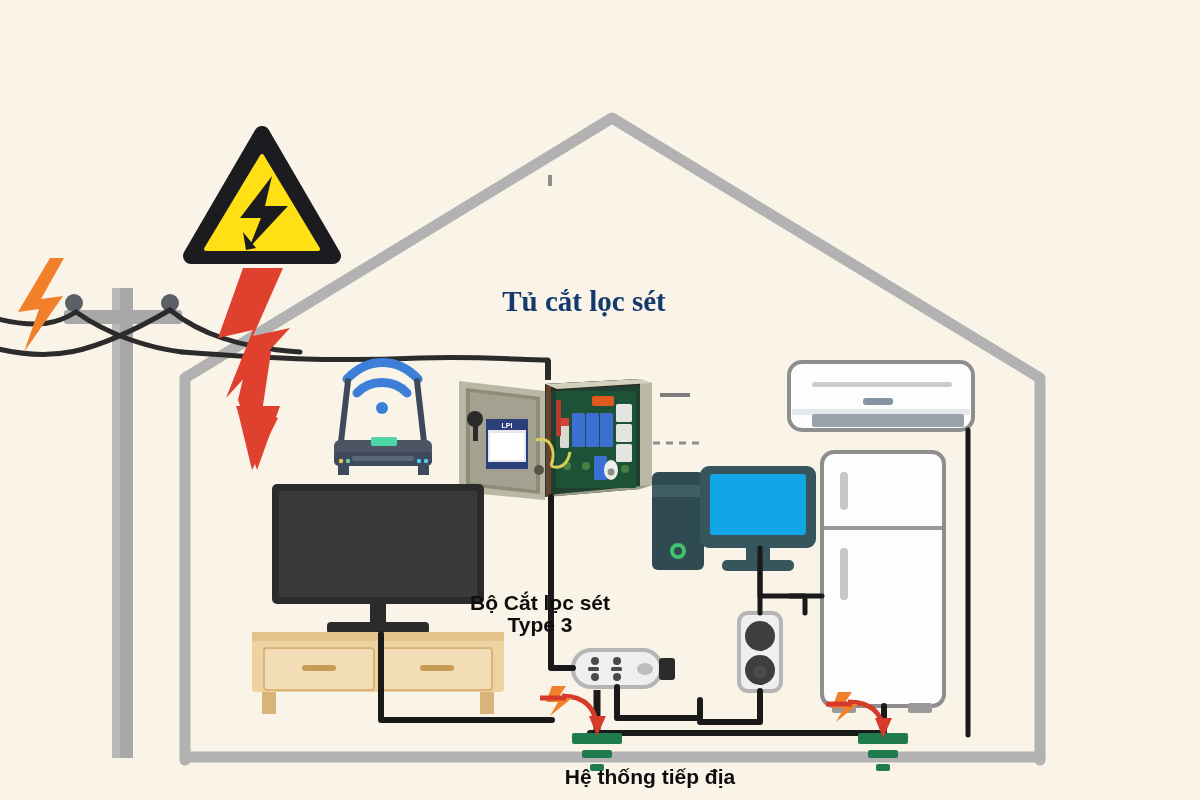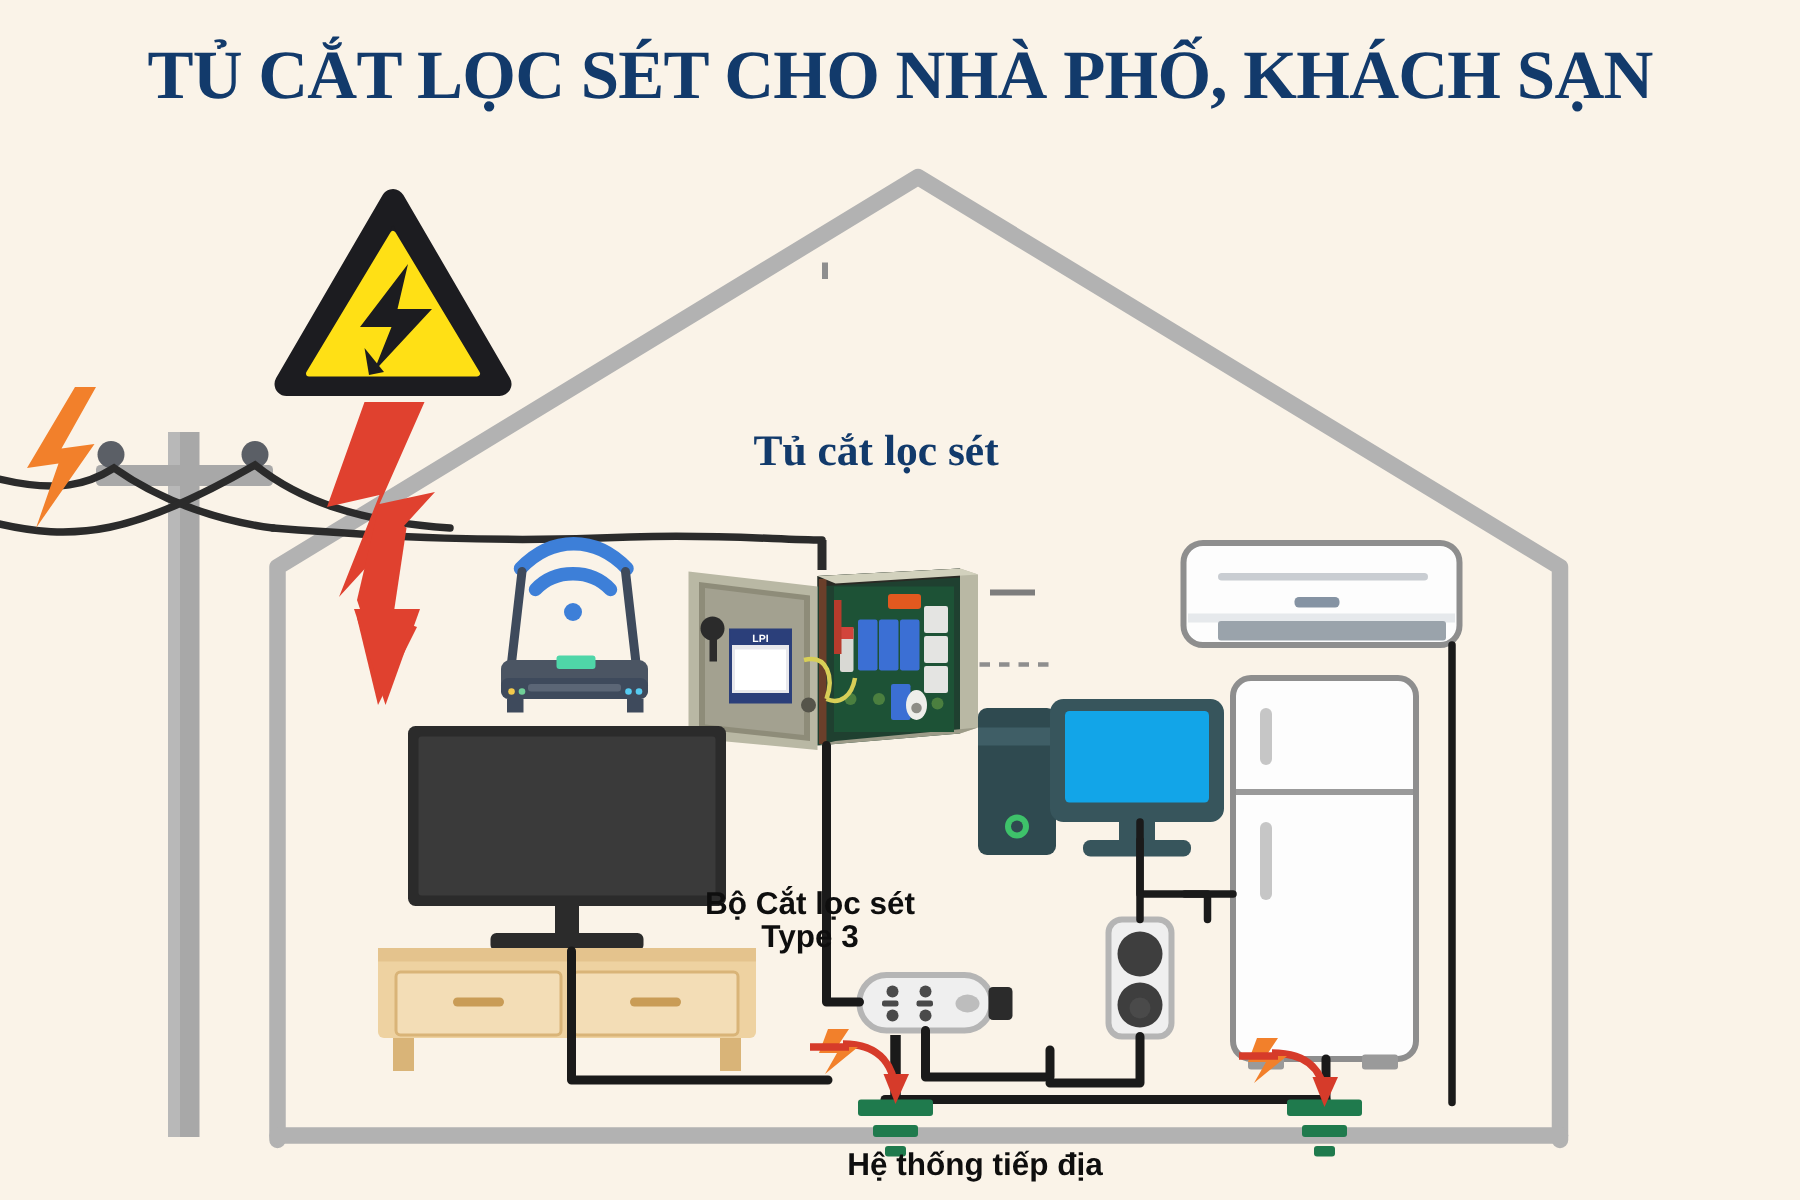--- a/index.html
+++ b/index.html
@@ -292,21 +292,20 @@
       <rect x="868" y="750" width="30" height="8" rx="2" fill="#1f7a4d"></rect>
       <rect x="876" y="764" width="14" height="7" rx="2" fill="#1f7a4d"></rect>
       <path d="M848,702 C874,702 882,716 883,730" fill="none" stroke="#d63b2a" stroke-width="5"></path>
       <path d="M875,718 L892,718 L883,738 Z" fill="#d63b2a"></path>
       <path d="M838,692 L852,692 L844,704 L858,704 L836,722 L844,708 L832,708 Z" fill="#f2802b"></path>
       <path d="M826,704 L852,704" stroke="#d63b2a" stroke-width="5" fill="none"></path>
     </g>
 
   </svg>
 
-  <div class="txt" id="title">TỦ CẮT LỌC SÉT CHO NHÀ PHỐ, KHÁCH SẠN</div>
 
   <div class="txt" id="cabinet-label">Tủ cắt lọc sét</div>
 
   <div class="txt" id="spd-label">Bộ Cắt lọc sét
 Type 3</div>
 
   <div class="txt" id="ground-label">Hệ thống tiếp địa</div>
 
 </div>
 

